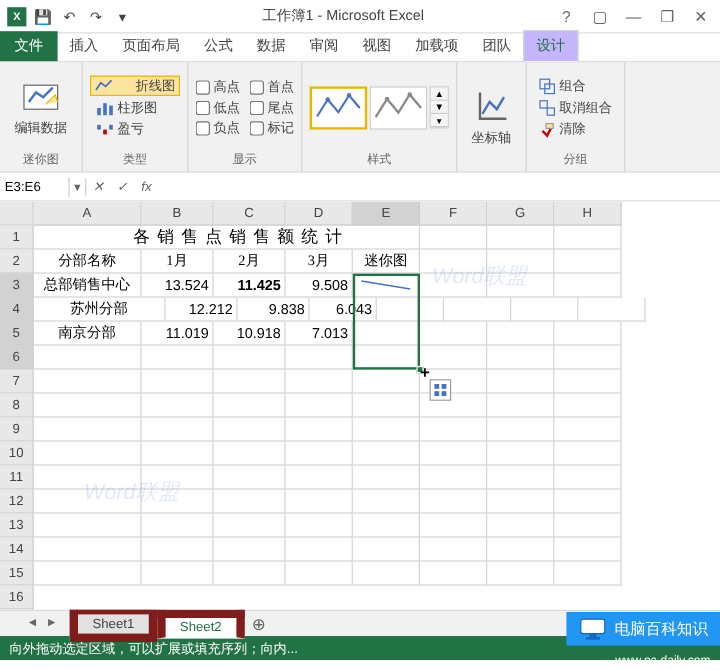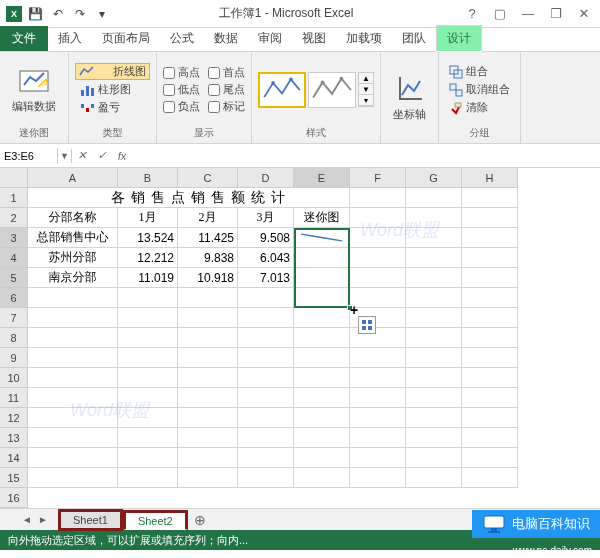--- a/index.html
+++ b/index.html
@@ -9,21 +9,21 @@
 .qat { display: flex; align-items: center; gap: 2px; }
 .qat-btn { width: 20px; height: 20px; display: flex; align-items: center; justify-content: center; cursor: pointer; color: #444; font-size: 12px; }
 .excel-icon { width: 16px; height: 16px; background: #217346; color: #fff; font-size: 9px; display: flex; align-items: center; justify-content: center; font-weight: bold; }
 .title-center { flex: 1; text-align: center; font-size: 12px; color: #444; }
 .window-controls { display: flex; gap: 4px; }
 .win-btn { width: 24px; height: 20px; display: flex; align-items: center; justify-content: center; cursor: pointer; color: #666; font-size: 13px; }
 
 .ribbon-tabs { background: #fff; height: 24px; display: flex; align-items: flex-end; padding-left: 0; border-bottom: 1px solid #d4d4d4; text-align: right; }
 .file-tab { background: #217346; color: #fff; padding: 4px 12px; font-size: 12px; cursor: pointer; }
 .ribbon-tab { padding: 4px 10px; font-size: 12px; color: #444; cursor: pointer; }
-.ribbon-tab.active { background: #86efac; border: 1px solid #d4d4d4; border-bottom: 1px solid #fff; color: #217346; margin-bottom: -1px; }
+.ribbon-tab.active { background: #c4b5fd; border: 1px solid #d4d4d4; border-bottom: 1px solid #fff; color: #217346; margin-bottom: -1px; }
 
 .ribbon { background: #f1f1f1; height: 92px; display: flex; border-bottom: 1px solid #d4d4d4; }
 .ribbon-group { border-right: 1px solid #d4d4d4; padding: 2px 6px; display: flex; flex-direction: column; justify-content: space-between; }
 .ribbon-group-label { font-size: 10px; color: #666; text-align: center; padding: 1px 0; }
 .ribbon-group-content { flex: 1; display: flex; align-items: center; gap: 2px; }
 
 .big-btn { display: flex; flex-direction: column; align-items: center; gap: 2px; padding: 2px 6px; cursor: pointer; font-size: 11px; color: #444; }
 .big-btn-icon { width: 32px; height: 32px; display: flex; align-items: center; justify-content: center; }
 
 .type-list { display: flex; flex-direction: column; gap: 1px; }
@@ -68,21 +68,21 @@
 .selection-box { position: absolute; border: 2px solid #217346; pointer-events: none; }
 .fill-handle { position: absolute; width: 6px; height: 6px; background: #217346; border: 1px solid #fff; }
 .fill-cursor { position: absolute; font-size: 14px; font-weight: bold; color: #000; }
 .autofill-opt { position: absolute; width: 18px; height: 18px; border: 1px solid #999; background: #fff; font-size: 10px; display: flex; align-items: center; justify-content: center; cursor: pointer; }
 
 .sparkline { width: 100%; height: 100%; }
 
 .sheet-tabs { height: 22px; background: #f1f1f1; display: flex; align-items: center; border-top: 1px solid #d4d4d4; padding-left: 20px; gap: 0; }
 .sheet-nav { display: flex; gap: 2px; margin-right: 8px; }
 .sheet-nav-btn { width: 14px; font-size: 10px; color: #666; cursor: pointer; text-align: center; }
-.sheet-tab { padding: 2px 12px; font-size: 11px; background: #e1e1e1; border: 3px solid #7f1d1d; cursor: pointer; color: #444; }
+.sheet-tab { padding: 2px 12px; font-size: 11px; background: #e1e1e1; border: 7px solid #7f1d1d; cursor: pointer; color: #444; }
 .sheet-tab.active { background: #fff; border-bottom: 1px solid #fff; color: #217346; }
 .sheet-add { width: 24px; text-align: center; cursor: pointer; color: #666; font-size: 14px; }
 
 .status-bar { height: 20px; background: #217346; color: #fff; font-size: 11px; display: flex; align-items: center; padding: 0 8px; }
 
 .watermark { position: absolute; opacity: 0.15; pointer-events: none; font-size: 18px; font-style: italic; color: #4169e1; }
 .footer-brand { position: absolute; bottom: 20px; right: 0; background: #2196f3; color: #fff; padding: 4px 10px; font-size: 13px; display: flex; align-items: center; gap: 6px; }
 .footer-url { position: absolute; bottom: 2px; right: 8px; font-size: 10px; color: #fff; }
 </style>
 </head>
@@ -323,33 +323,33 @@
         <div class="cell center" style="width: 60px;">2月</div>
         <div class="cell center" style="width: 56px;">3月</div>
         <div class="cell center" style="width: 56px;">迷你图</div>
         <div class="cell" style="width: 56px;"></div>
         <div class="cell" style="width: 56px;"></div>
         <div class="cell" style="width: 56px;"></div>
       </div>
       <div class="cell-row">
         <div class="cell center" style="width: 90px;">总部销售中心</div>
         <div class="cell right" style="width: 60px;">13.524</div>
-        <div class="cell right" style="width: 60px;">11.425</div>
+        <div class="cell right" style="width: 60px; font-weight: bold;">11.425</div>
         <div class="cell right" style="width: 56px;">9.508</div>
         <div class="cell" style="width: 56px;">
           <svg class="sparkline" viewBox="0 0 56 20">
             <path d="M4 6 L28 10 L52 14" stroke="#4472c4" fill="none" stroke-width="1.5"></path>
           </svg>
         </div>
         <div class="cell" style="width: 56px;"></div>
         <div class="cell" style="width: 56px;"></div>
         <div class="cell" style="width: 56px;"></div>
       </div>
       <div class="cell-row">
-        <div class="cell center" style="width: 90px;">苏州分部</div>
+        <div class="cell center" style="width: 110px;">苏州分部</div>
         <div class="cell right" style="width: 60px;">12.212</div>
         <div class="cell right" style="width: 60px;">9.838</div>
         <div class="cell right" style="width: 56px;">6.043</div>
         <div class="cell" style="width: 56px;"></div>
         <div class="cell" style="width: 56px;"></div>
         <div class="cell" style="width: 56px;"></div>
         <div class="cell" style="width: 56px;"></div>
       </div>
       <div class="cell-row">
         <div class="cell center" style="width: 90px;">南京分部</div>

